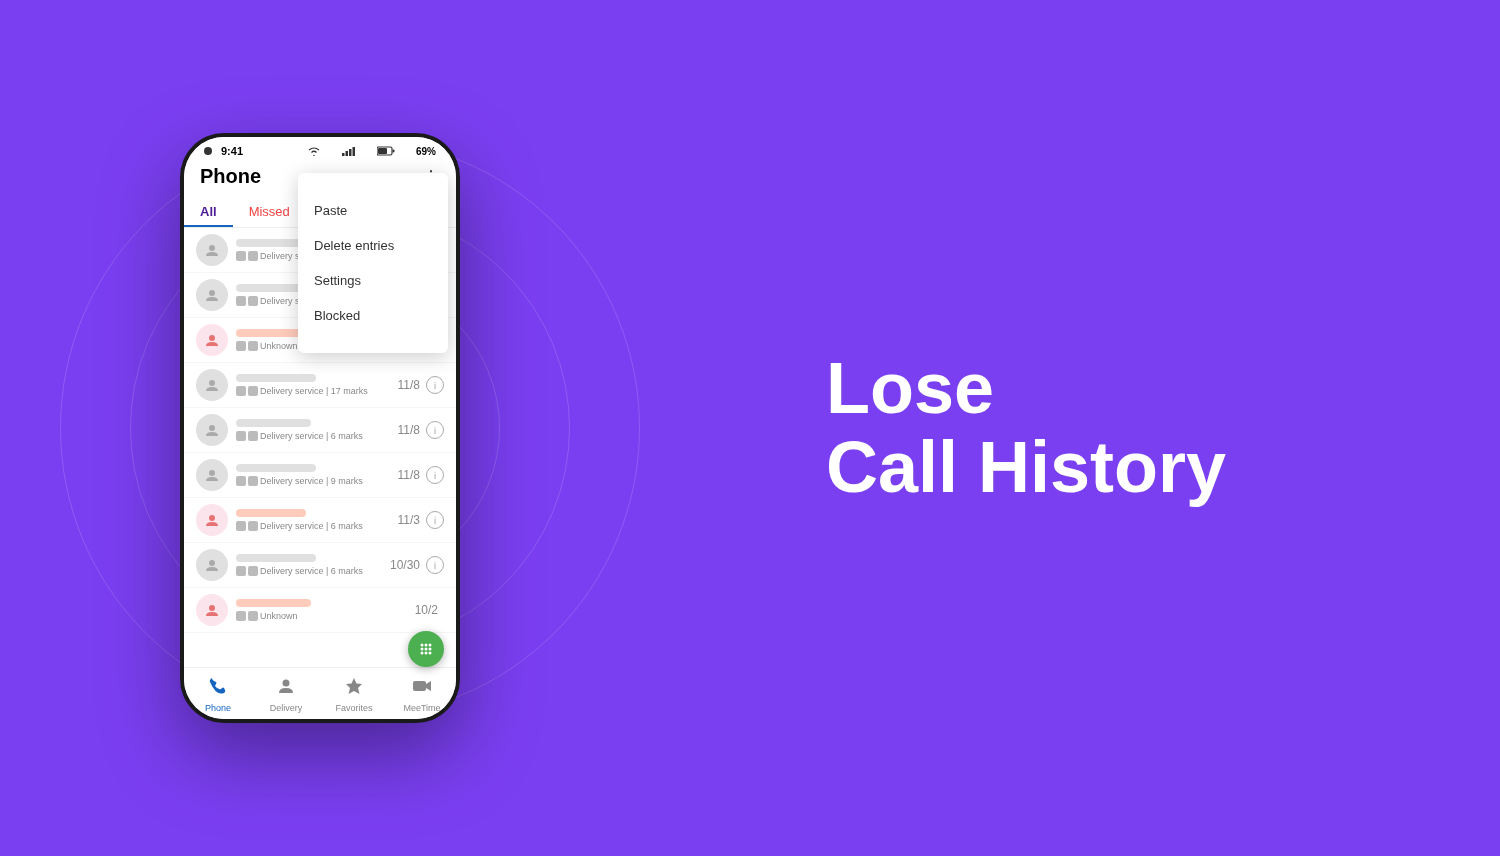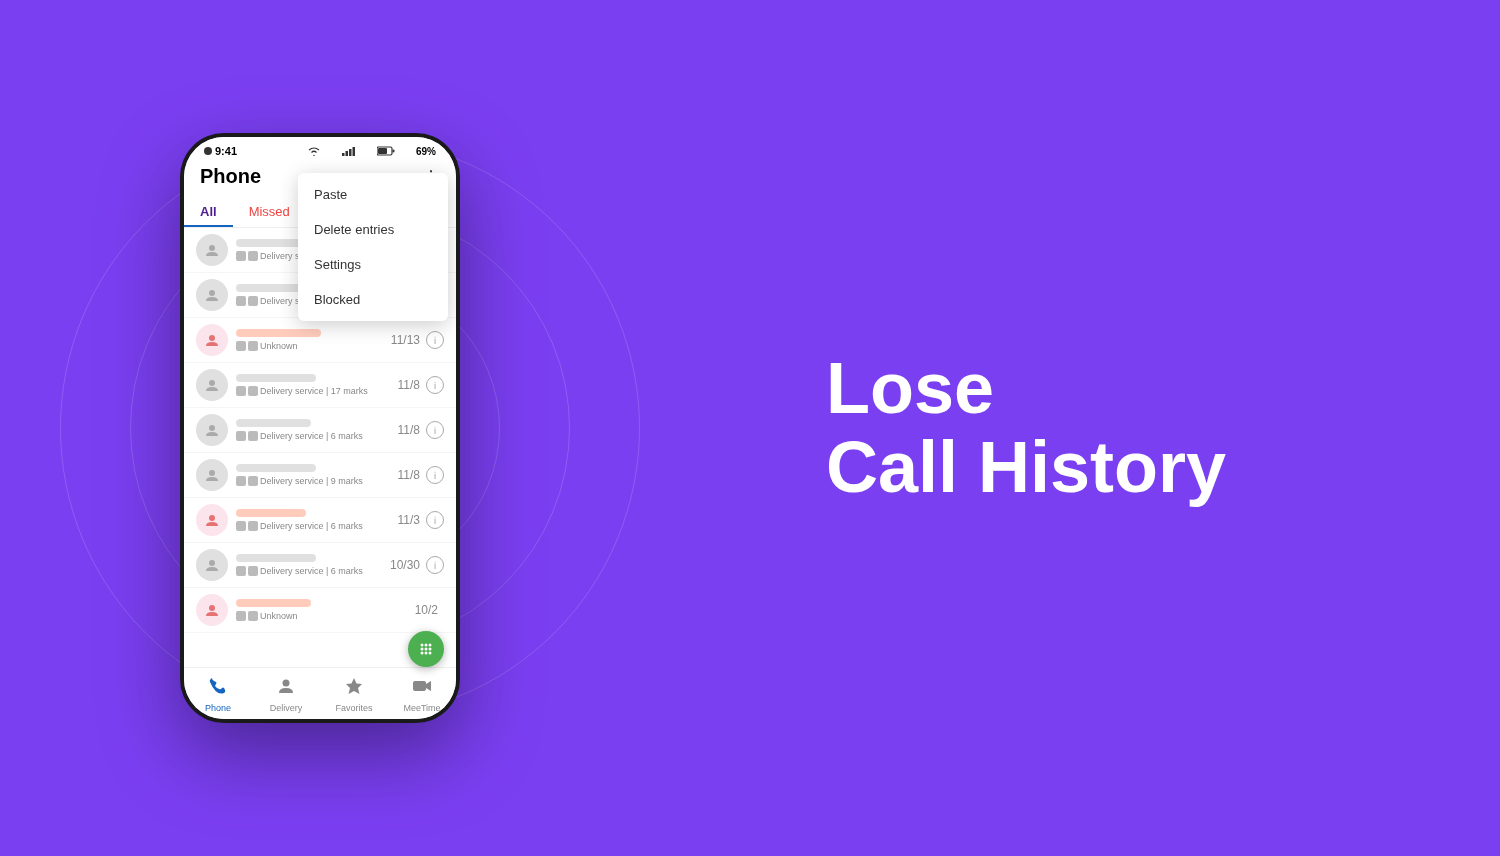--- a/index.html
+++ b/index.html
@@ -76,21 +76,21 @@
       display: flex;
       justify-content: space-between;
       align-items: center;
       padding: 8px 20px 4px;
       font-size: 11px;
       font-weight: 600;
       color: #000;
       flex-shrink: 0;
     }
 
-    .status-left { display: flex; align-items: center; gap: 3px; }
+    .status-left { display: flex; align-items: center; gap: 9px; }
     .status-dot { width: 8px; height: 8px; background: #333; border-radius: 50%; }
     .status-right { display: flex; align-items: center; gap: 21px; font-size: 10px; }
 
     
     .phone-header {
       background: white;
       display: flex;
       justify-content: space-between;
       align-items: center;
       padding: 4px 16px 8px;
@@ -225,21 +225,21 @@
     
     .dropdown-menu {
       position: absolute;
       top: 36px;
       right: 8px;
       background: white;
       border-radius: 6px;
       box-shadow: 0 4px 20px rgba(0,0,0,0.2);
       z-index: 100;
       min-width: 150px;
-      padding: 4px 0;
+      padding: 20px 0;
     }
 
     .dropdown-item {
       padding: 10px 16px;
       font-size: 13px;
       color: #333;
       cursor: pointer;
     }
 
     

